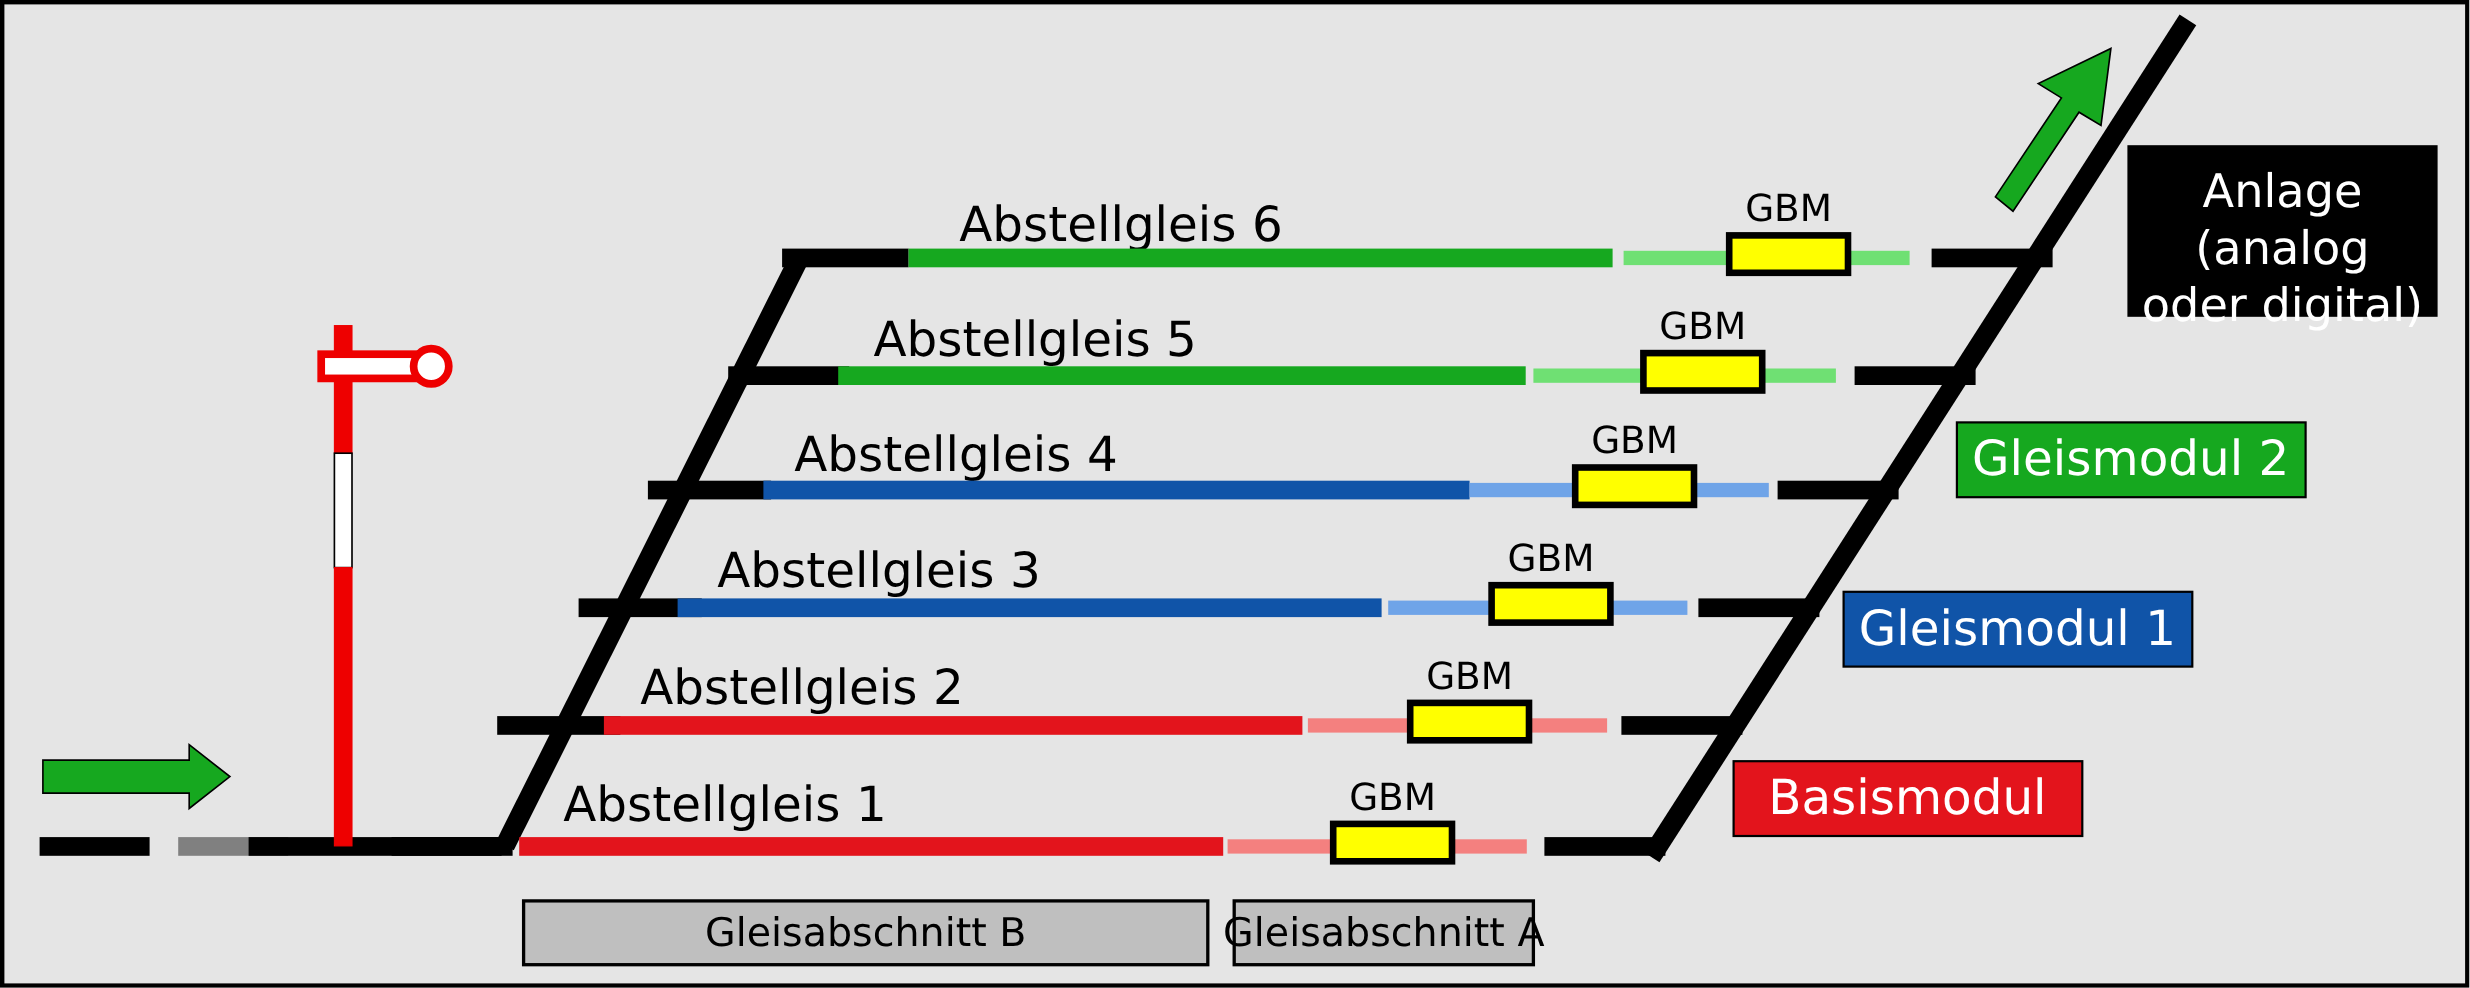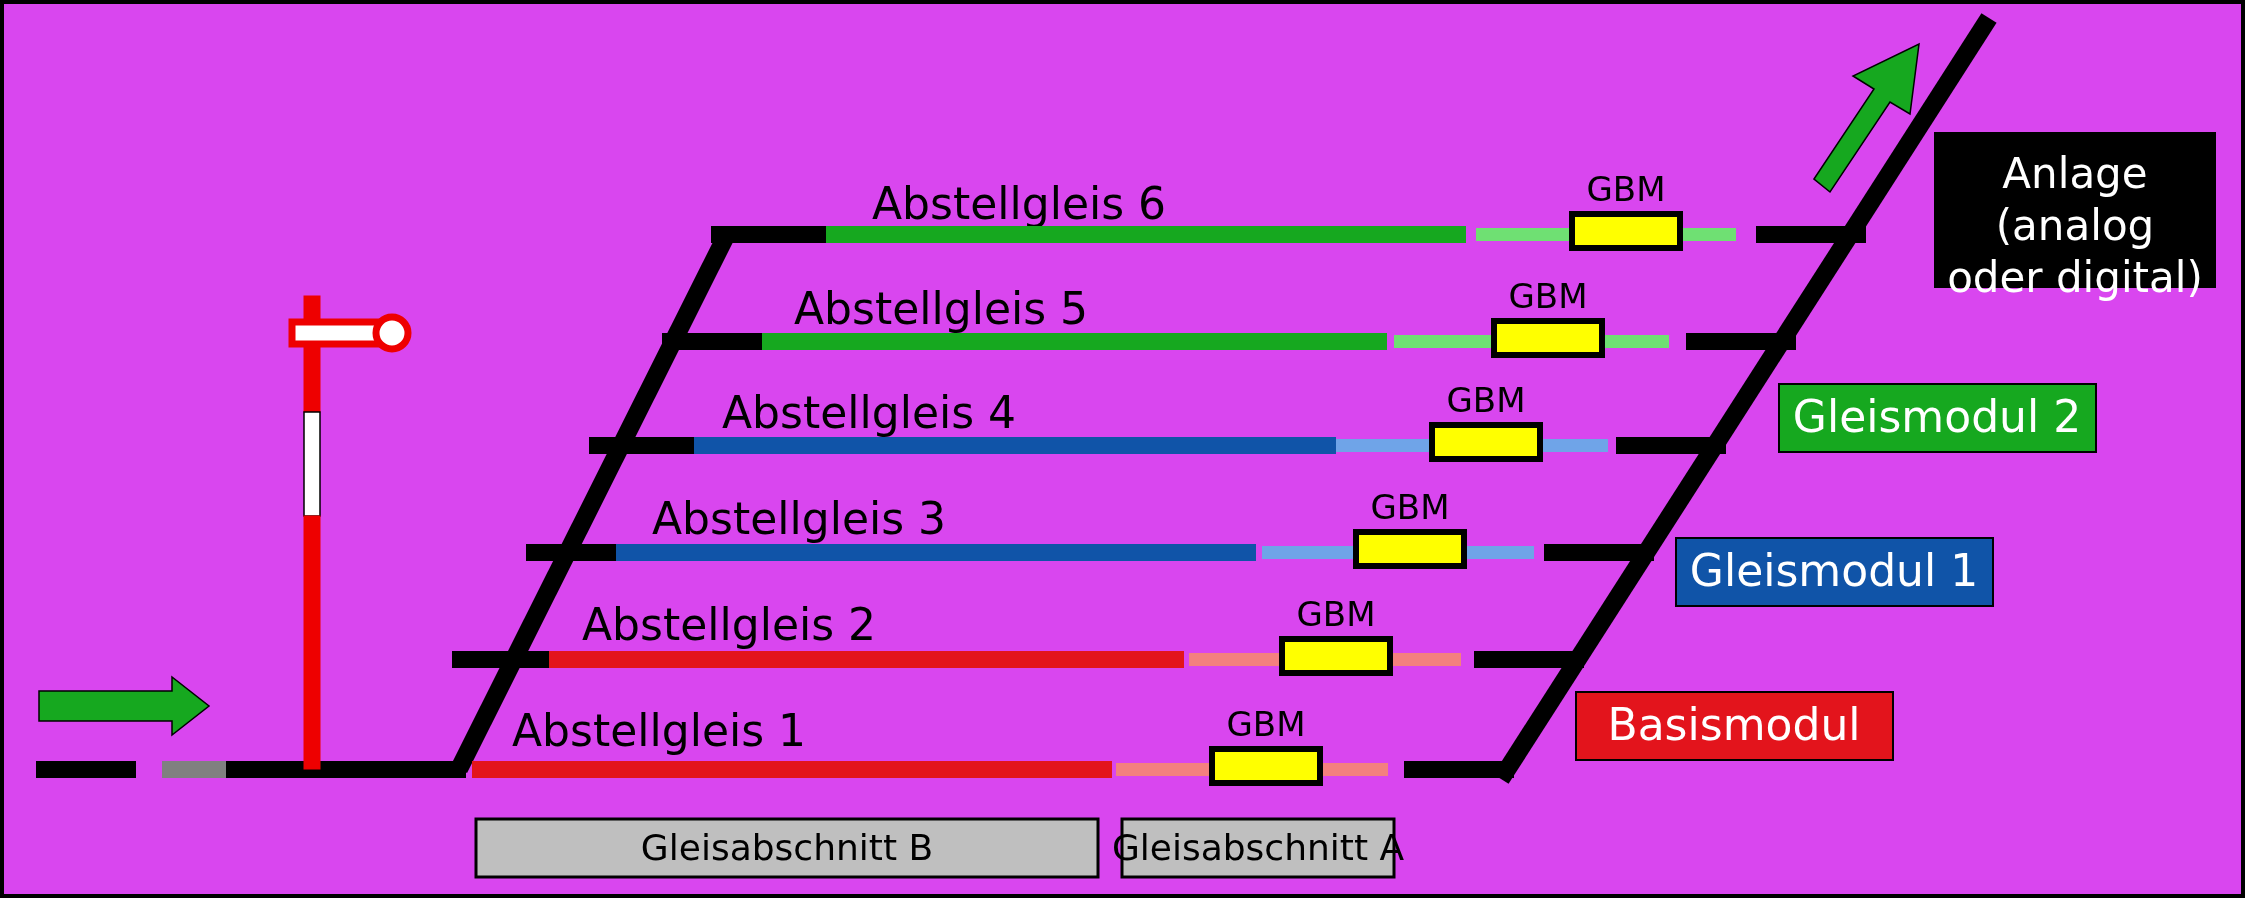--- a/index.html
+++ b/index.html
@@ -7,21 +7,21 @@
     padding: 0;
     background: #ffffff;
   }
   body {
     font-family: "DejaVu Sans", sans-serif;
   }
   #stage {
     position: relative;
     width: 2245px;
     height: 898px;
-    background: #d946ef;
+    background: #e5e5e5;
     box-sizing: border-box;
     border: 4px solid #000000;
     overflow: hidden;
   }
   #diagram {
     position: absolute;
     left: 0;
     top: 0;
     width: 2245px;
     height: 898px;

